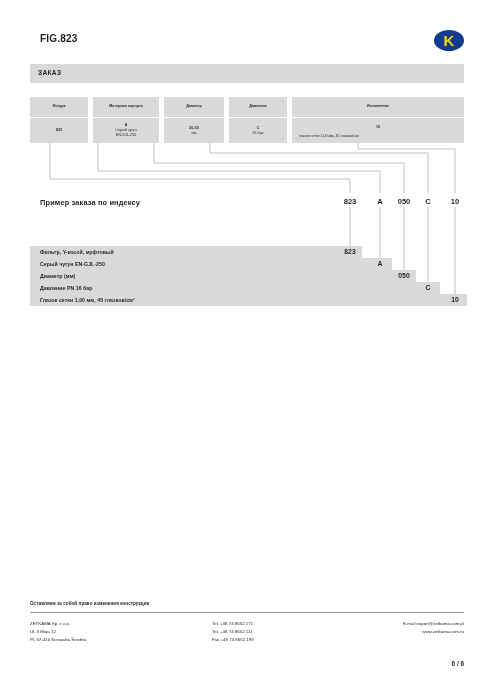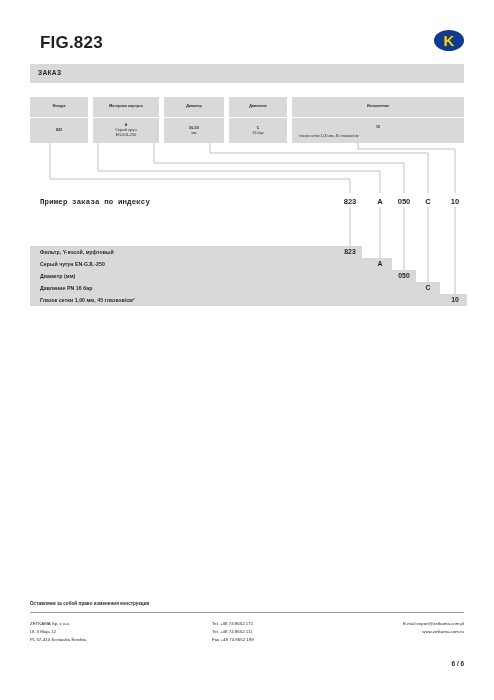--- a/index.html
+++ b/index.html
@@ -21,21 +21,21 @@
     left: 0; top: 0;
     width: 494px;
     height: 700px;
   }
 
   
   .fig-title {
     position: absolute;
     left: 40px;
     top: 33px;
-    font-size: 17px;
+    font-size: 10px;
     font-weight: bold;
     letter-spacing: 0.2px;
     color: #231f20;
   }
 
   .logo {
     position: absolute;
     right: 30px;
     top: 30px;
     display: flex;
@@ -145,21 +145,20 @@
   }
 
   
   .example-label {
     position: absolute;
     left: 40px;
     top: 198px;
     font-size: 7.4px;
     font-weight: bold;
     letter-spacing: 0.15px;
-    font-family: Liberation Mono, monospace;
   }
   .code-top {
     position: absolute;
     top: 197px;
     font-size: 7.6px;
     font-weight: bold;
     text-align: center;
   }
 
   

